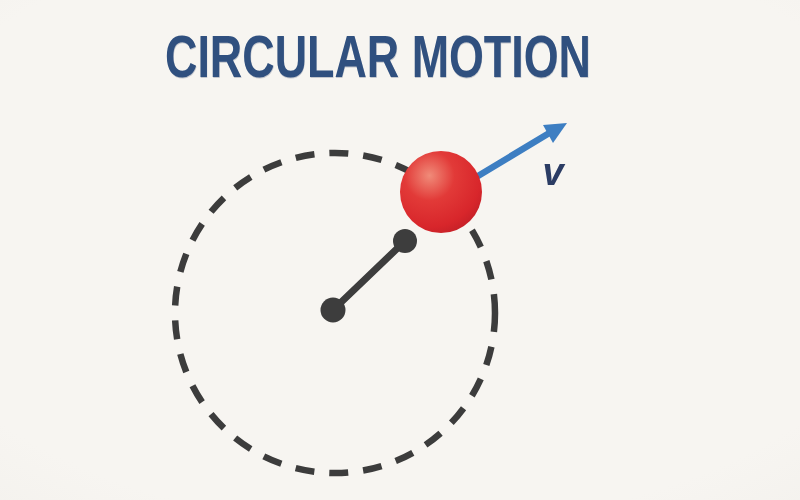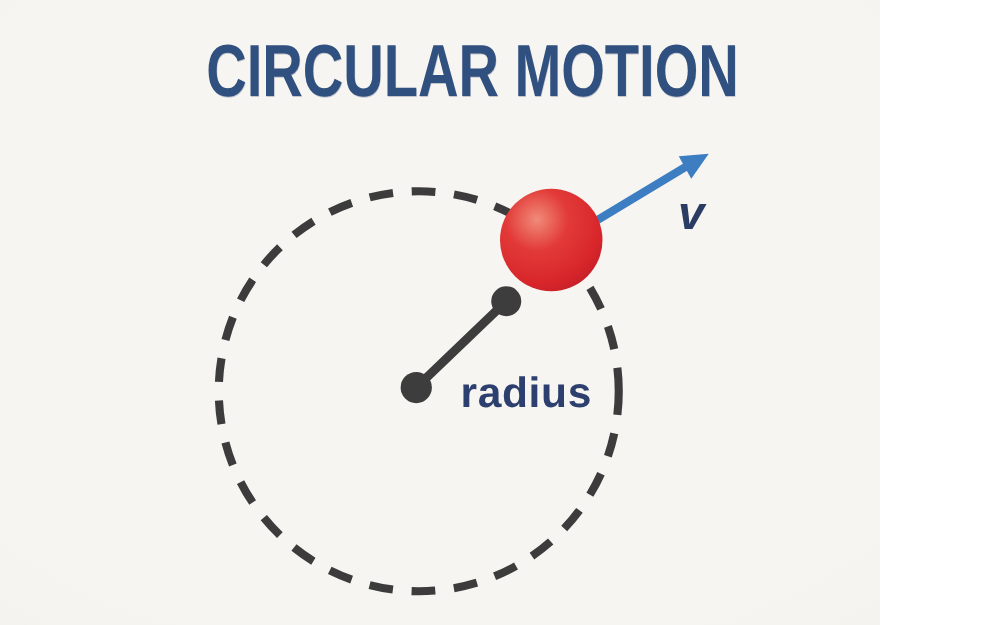--- a/index.html
+++ b/index.html
@@ -7,21 +7,21 @@
     padding: 0;
   }
   body {
     width: 800px;
     height: 500px;
     overflow: hidden;
     font-family: "Liberation Sans", sans-serif;
   }
   .canvas {
     position: relative;
-    width: 704px;
+    width: 800px;
     height: 500px;
     background:
       radial-gradient(ellipse 120% 110% at 50% 45%, #f7f5f1 55%, #efede8 85%, #e9e6e1 100%);
     text-decoration: underline;
   }
   .diagram-title {
     position: absolute;
     left: 378px;
     top: 28px;
     transform: translateX(-50%) scaleX(0.76);
@@ -85,17 +85,16 @@
 
     <line x1="478" y1="176" x2="551" y2="132" stroke-width="6.5" stroke-linecap="round" stroke="#3d7ec2"></line>
 
     <polygon points="567,123 543,125 553,143" fill="#3d7ec2"></polygon>
 
     <circle cx="441" cy="192" r="41" fill="url(#ballGradient)"></circle>
 
     <circle cx="405" cy="241" r="12" fill="#3d3d3d"></circle>
   </svg>
 
-  <div class="label radius-label">radius</div>
 
   <div class="label velocity-label">v</div>
 
 </div>
 
 </body></html>

